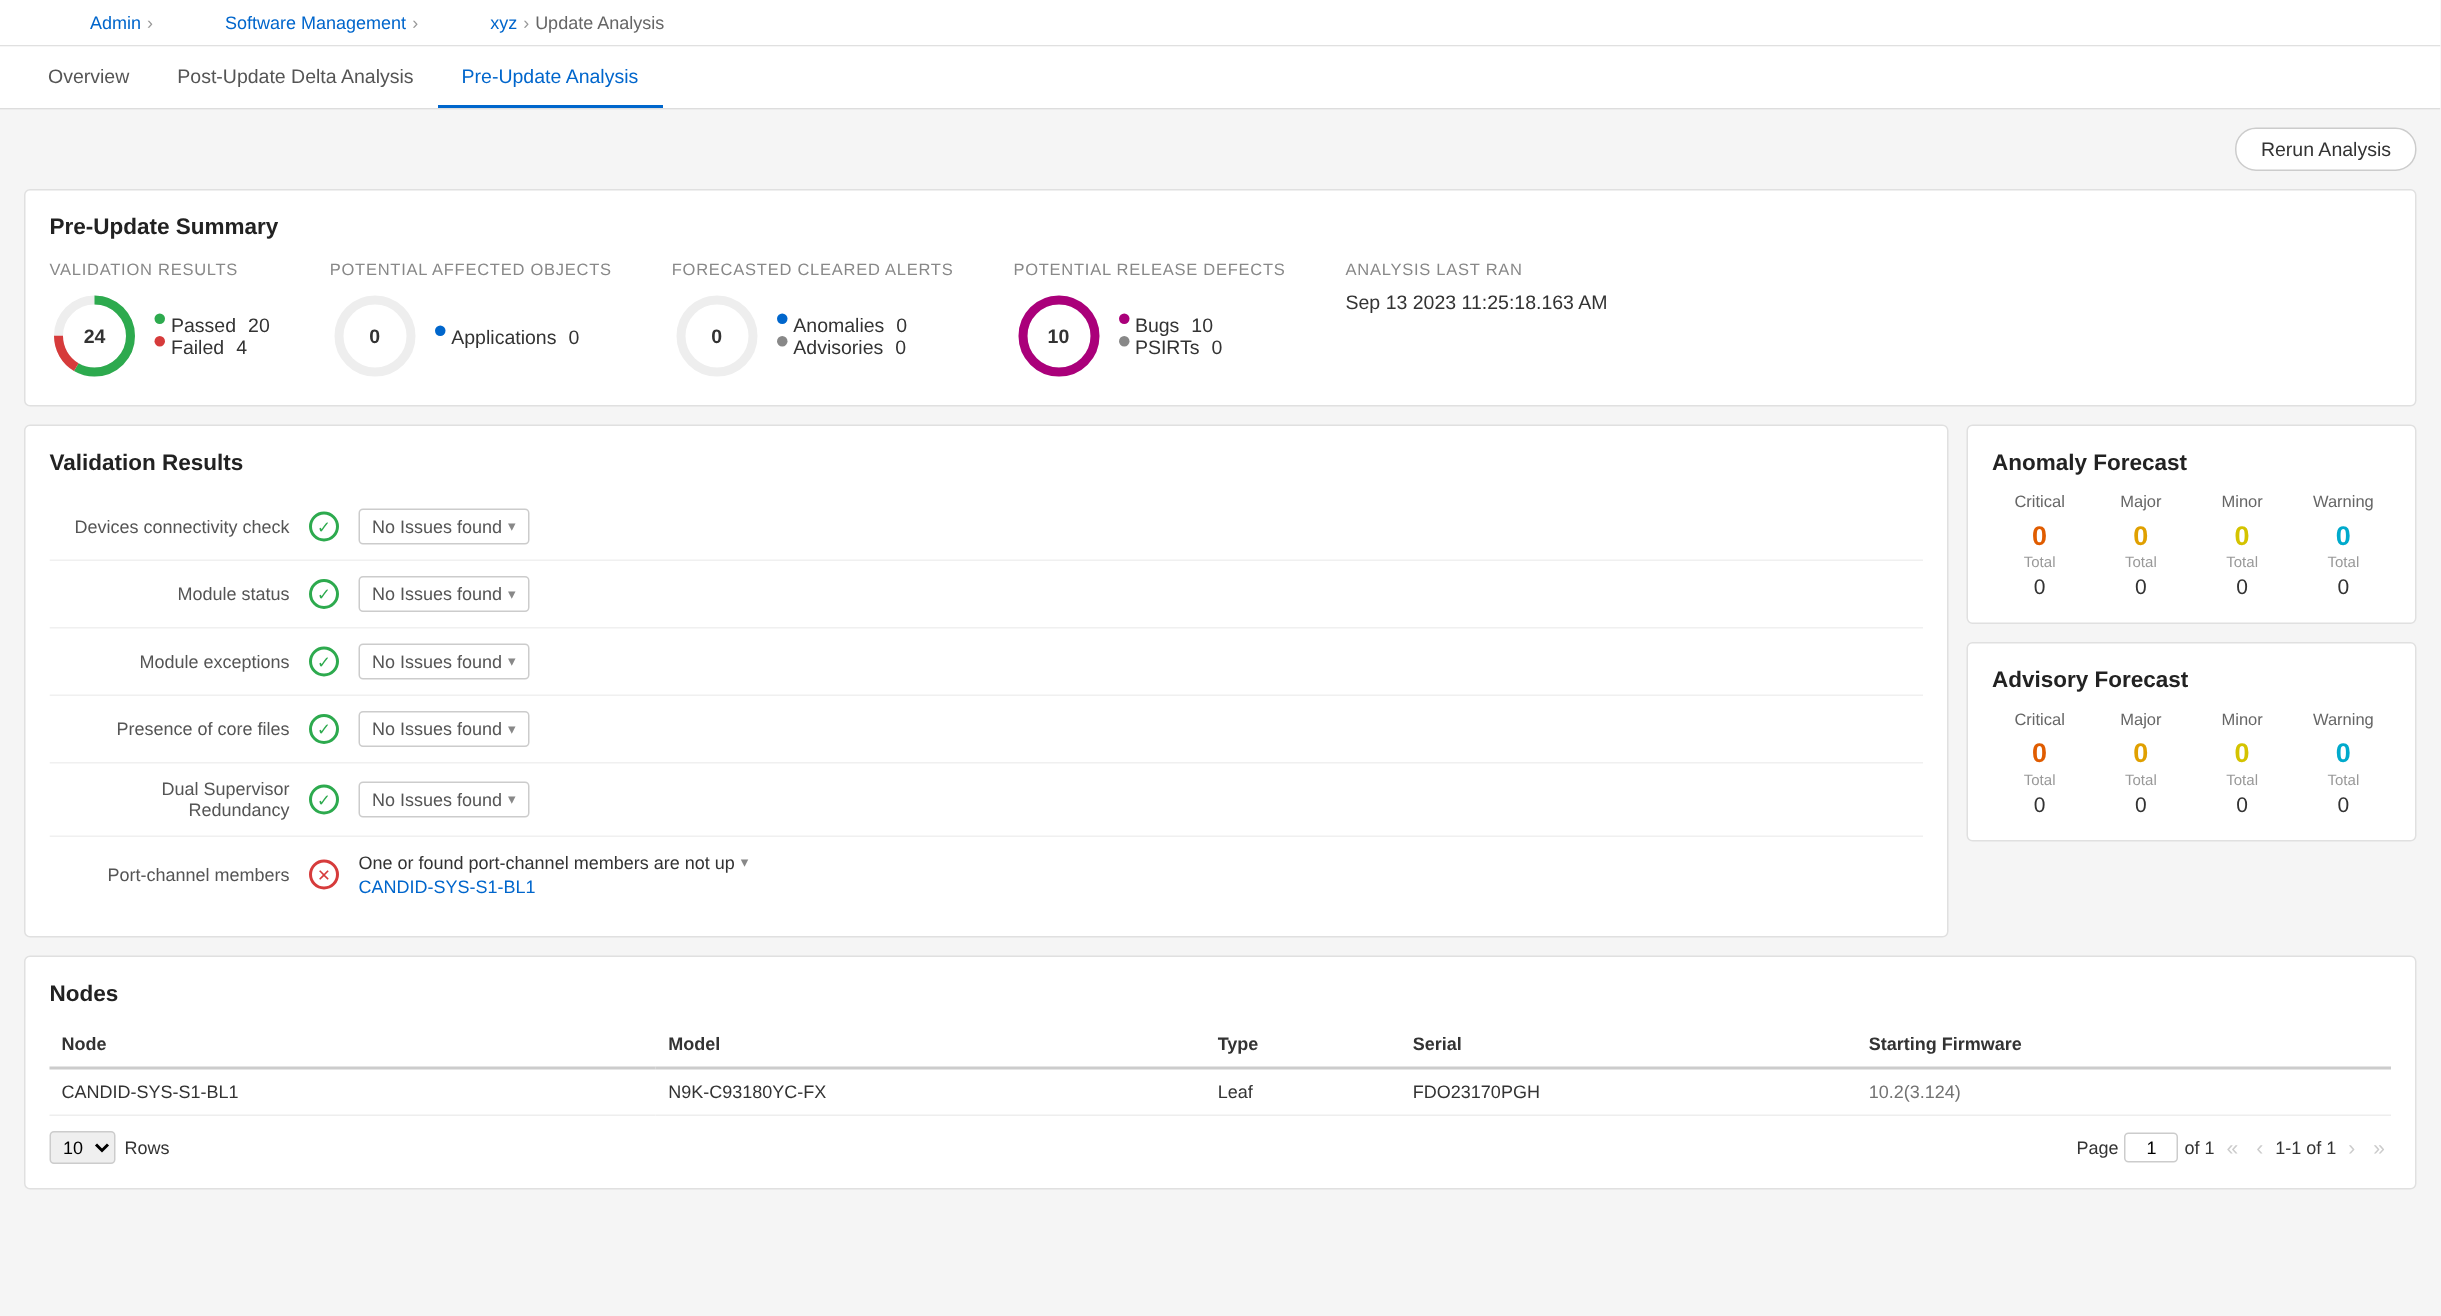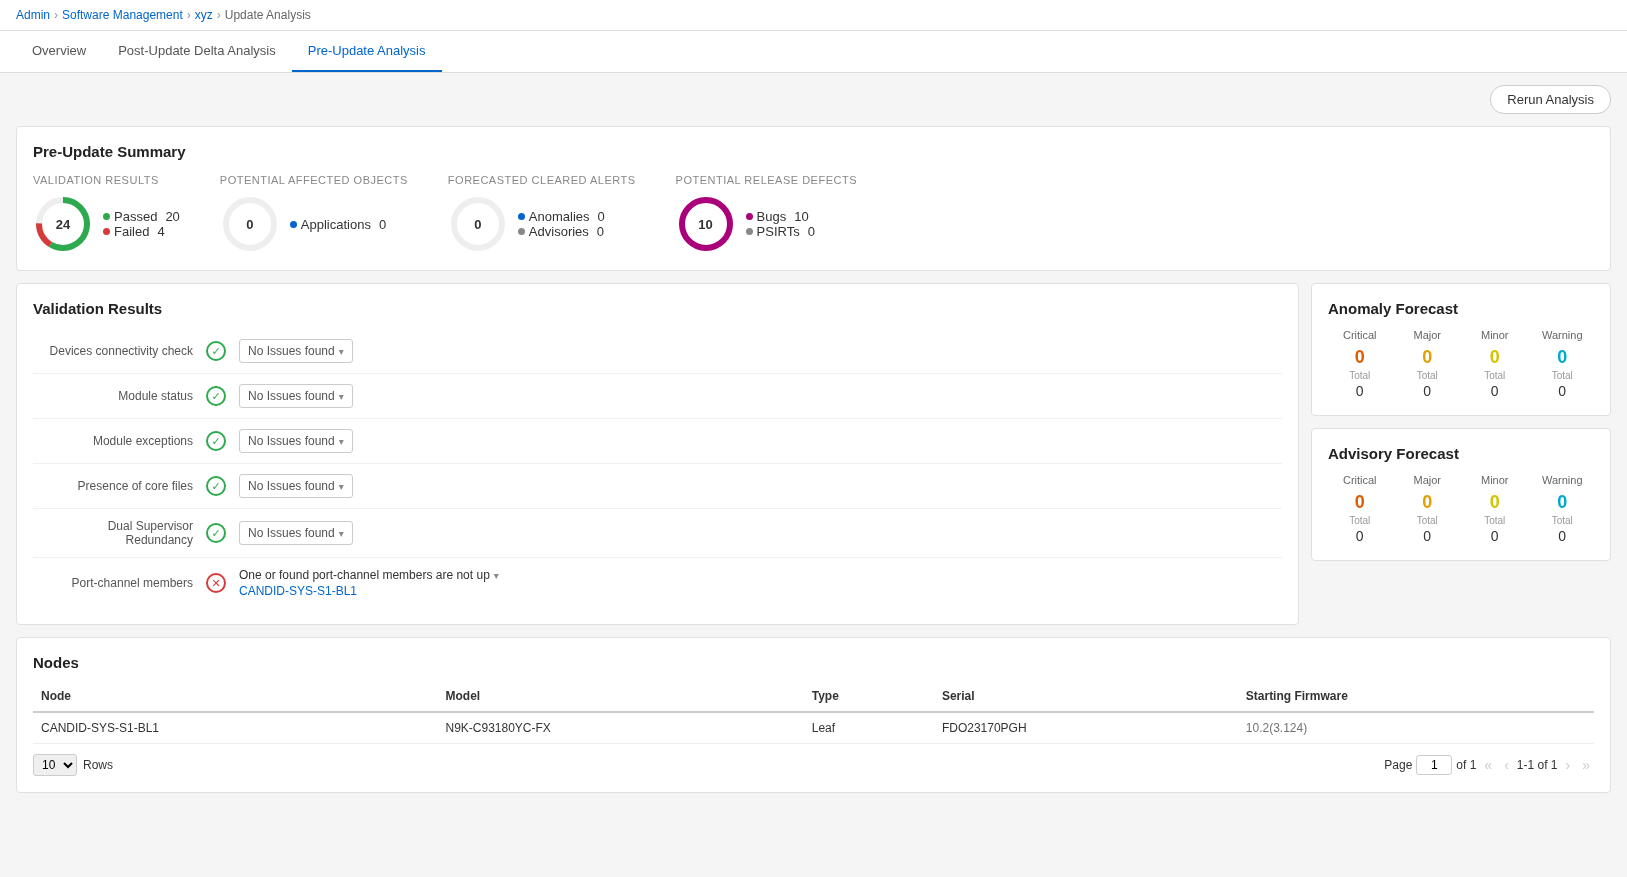--- a/index.html
+++ b/index.html
@@ -1,20 +1,20 @@
 <!DOCTYPE html>
 <html><head>
   <meta charset="utf-8">
   <style>
     * { box-sizing: border-box; margin: 0; padding: 0; }
     body { font-family: -apple-system, BlinkMacSystemFont, 'Segoe UI', Arial, sans-serif; font-size: 13px; background: #f5f5f5; color: #333; }
 
     
     .breadcrumb { padding: 8px 16px; font-size: 12px; color: #666; display: flex; align-items: center; gap: 4px; background: #fff; border-bottom: 1px solid #e0e0e0; }
-    .breadcrumb a { color: #0066cc; text-decoration: none; cursor: pointer; }
+    .breadcrumb a { color: #0066cc; text-decoration: none; cursor: pointer; margin-left: 44px; }
     .breadcrumb-sep { color: #999; }
 
     
     .tabs { display: flex; background: #fff; border-bottom: 1px solid #ddd; padding: 0 16px; }
     .tab { padding: 12px 16px; cursor: pointer; font-size: 13px; color: #555; border-bottom: 2px solid transparent; }
     .tab.active { color: #0066cc; border-bottom: 2px solid #0066cc; font-weight: 500; }
 
     
     .main { padding: 12px 16px; }
 
@@ -28,21 +28,21 @@
 
     
     .summary-row { display: flex; align-items: flex-start; gap: 40px; }
     .summary-section { display: flex; flex-direction: column; }
     .summary-label { font-size: 11px; color: #888; text-transform: uppercase; font-weight: 500; margin-bottom: 8px; letter-spacing: 0.5px; }
     .status-box { border: 1px solid #ddd; border-radius: 3px; padding: 6px 14px; display: flex; align-items: center; gap: 6px; font-size: 13px; color: #555; }
     .status-dot { width: 10px; height: 10px; border-radius: 50%; background: #f0a000; flex-shrink: 0; }
     .donut-container { position: relative; width: 60px; height: 60px; }
     .donut-container svg { width: 60px; height: 60px; }
     .donut-number { position: absolute; top: 50%; left: 50%; transform: translate(-50%, -50%); font-size: 13px; font-weight: 600; color: #333; }
-    .legend-item { display: flex; align-items: center; gap: 4px; }
+    .legend-item { display: flex; gap: 4px; }
     .legend-dot { width: 7px; height: 7px; border-radius: 50%; flex-shrink: 0; }
 
     
     .two-col { display: flex; gap: 12px; }
     .col-left { flex: 1; min-width: 0; }
     .col-right { width: 300px; flex-shrink: 0; }
 
     
     .validation-card { background: #fff; border: 1px solid #e0e0e0; border-radius: 4px; padding: 16px; }
     .validation-title { font-size: 15px; font-weight: 600; margin-bottom: 12px; color: #222; }
@@ -212,20 +212,24 @@
             </div>
             <div class="legend-item">
               <span class="legend-dot" style="background:#888;"></span>
               <span>PSIRTs</span>
               <span style="margin-left:4px;">0</span>
             </div>
           </div>
         </div>
       </div>
 
+      <div class="summary-section analysis-last">
+        <div class="summary-label">Analysis Last Ran</div>
+        <span style="font-size:13px;">Sep 13 2023 11:25:18.163 AM</span>
+      </div>
 
     </div>
   </div>
 
   <div class="two-col">
 
     <div class="col-left">
       <div class="validation-card">
         <div class="validation-title">Validation Results</div>
         <div class="scroll-area">

